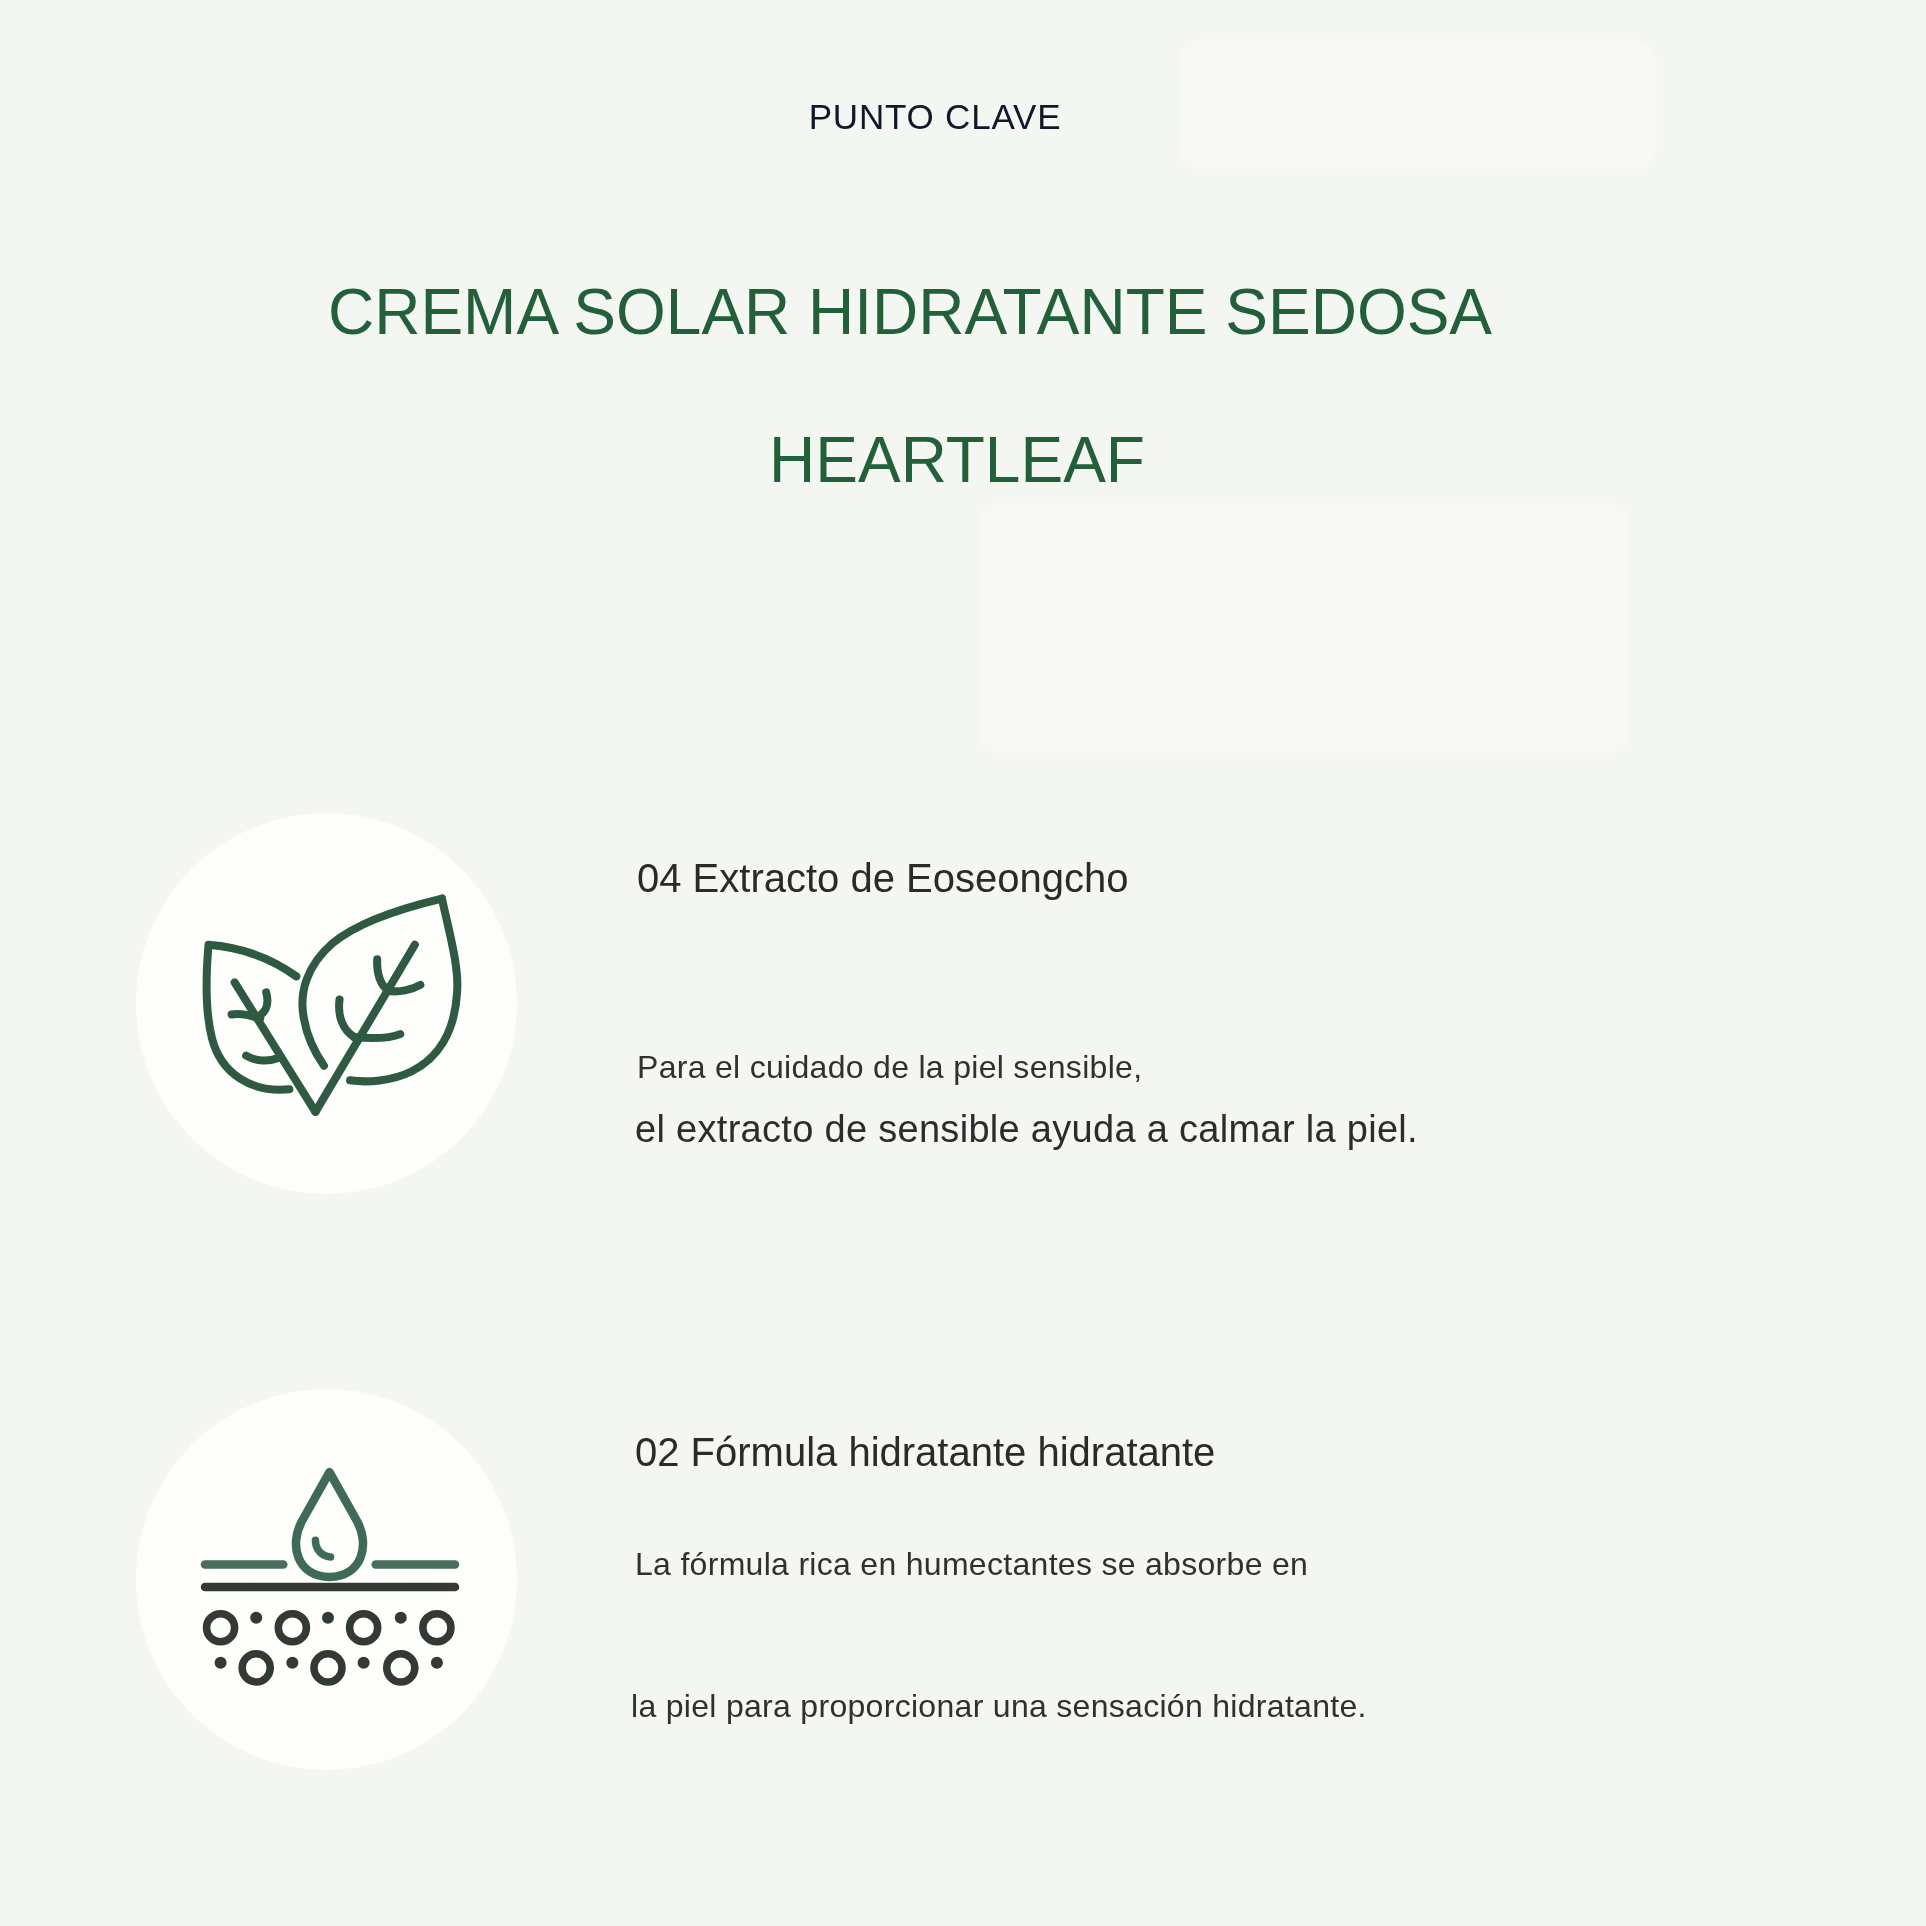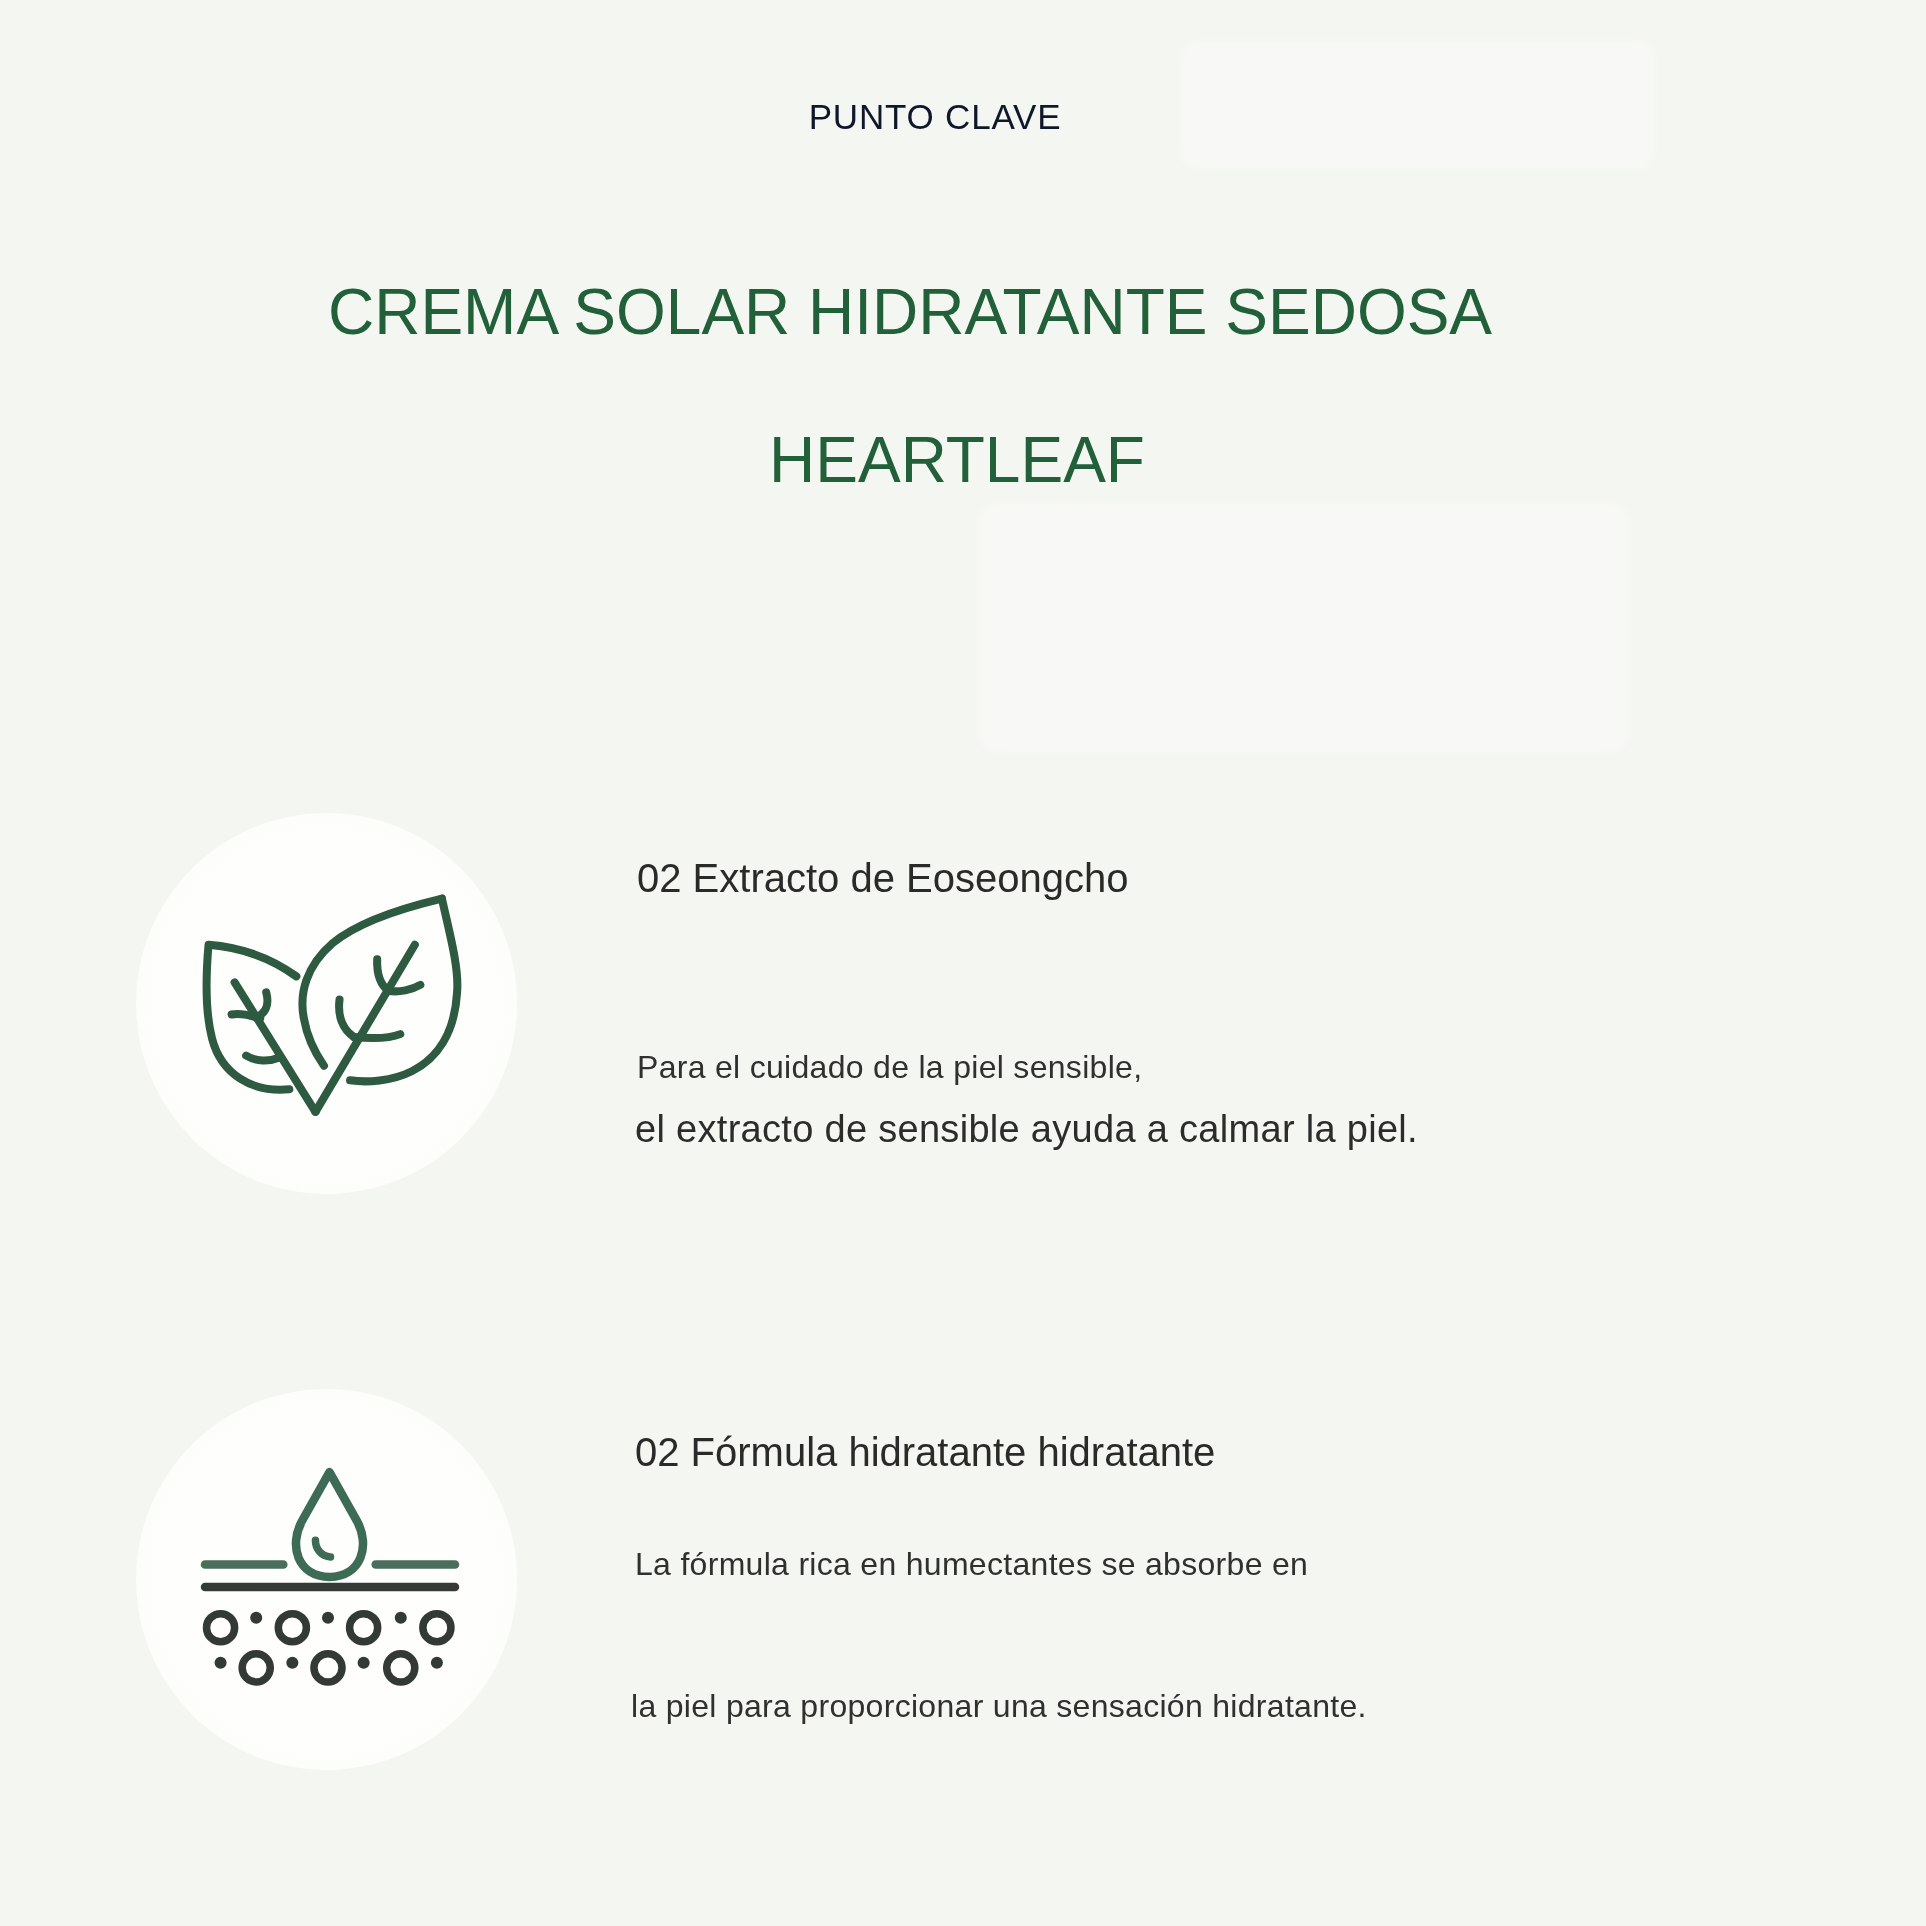--- a/index.html
+++ b/index.html
@@ -52,21 +52,21 @@
     <path d="M480,11 C495,80 515,150 510,200 C505,280 470,330 420,355 C380,375 330,378 297,373"></path>
     <path d="M480,11 C400,30 310,60 262,100 C210,145 195,200 205,250 C212,290 228,320 245,344"></path>
 
     <path d="M228,436 L426,103"></path>
 
     <path d="M351,132 C350,160 356,182 374,195"></path>
     <path d="M374,195 C395,198 420,193 437,183"></path>
     <path d="M276,212 C272,245 282,272 305,287"></path>
     <path d="M305,287 C340,290 375,290 397,281"></path>
   </svg>
-  <div class="abs feature-title" style="left:637px;top:858px;">02 Extracto de Eoseongcho</div>
+  <div class="abs feature-title" style="left:637px;top:858px;">04 Extracto de Eoseongcho</div>
   <div class="abs body-sm" style="left:637px;top:1016px;margin-top:35px;">Para el cuidado de la piel sensible,</div>
   <div class="abs body-lg" style="left:635px;top:1110px;">el extracto de sensible ayuda a calmar la piel.</div>
 </div>
 
 <div>
   <div class="icon-circle" style="left:136px;top:1389px;width:381px;height:381px;"></div>
   <svg class="icon-svg" style="left:201px;top:1465px;" width="261" height="221" viewBox="0 0 520 440" fill="none">
 
     <path d="M256,14 L310,110 C338,160 320,222 256,223 C192,222 174,160 202,110 Z" stroke="#3e6b55" stroke-width="17" stroke-linejoin="round"></path>
     <path d="M228,150 C228,168 240,182 258,183" stroke="#3e6b55" stroke-width="15" stroke-linecap="round"></path>

